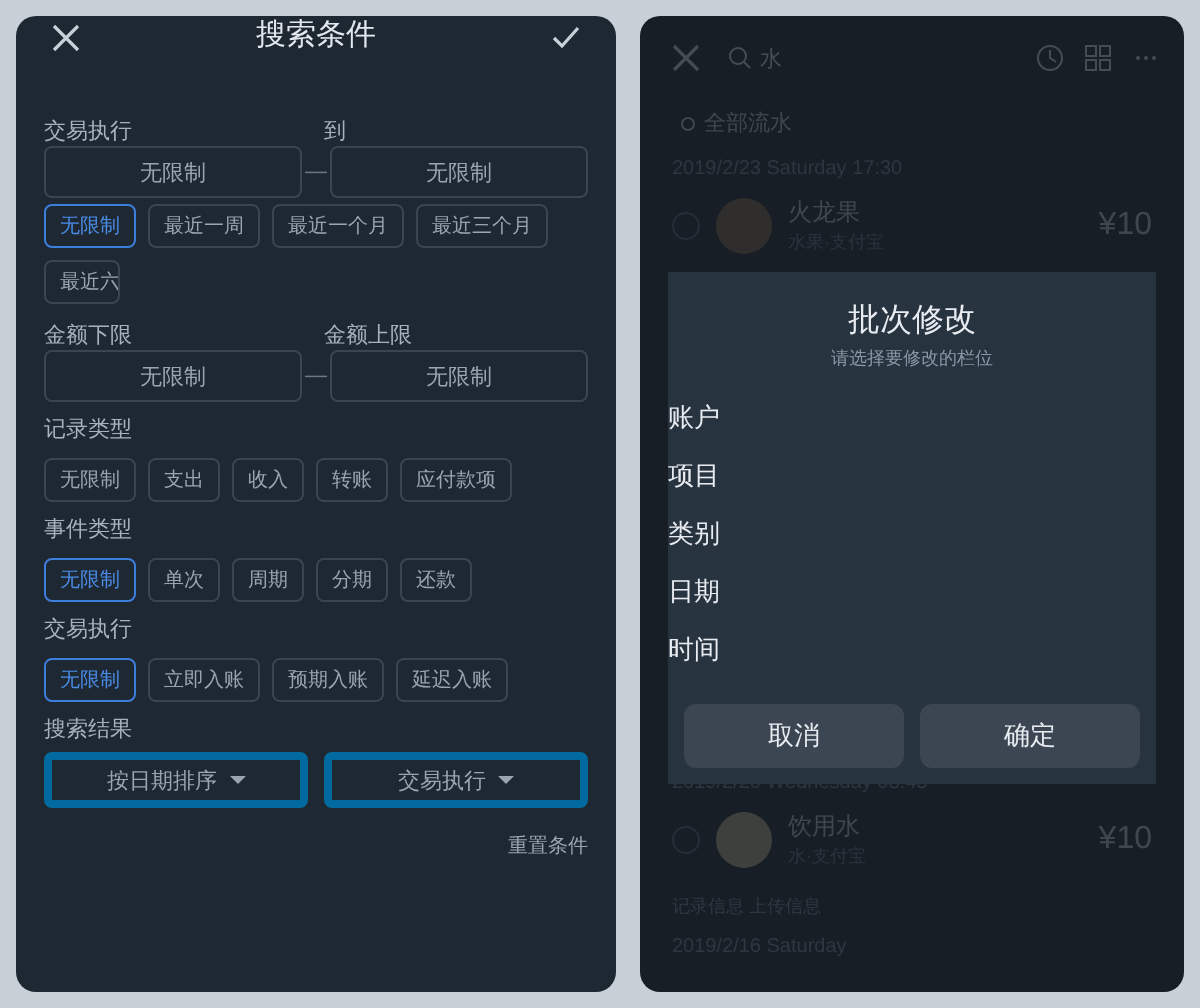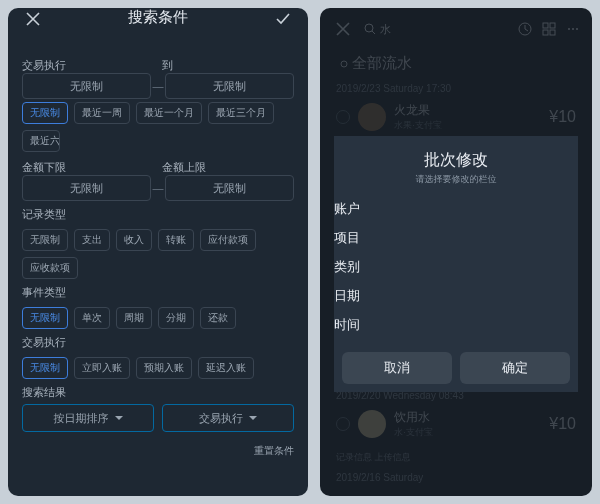--- a/index.html
+++ b/index.html
@@ -87,21 +87,21 @@
     gap: 8px;
     margin-top: 8px;
   }
   .two-col-labels > div {
     flex: 1;
     font-size: 11px;
     color: #a8b2bd;
   }
   .sort-box {
     flex: 1;
-    border: 1px solid #0369a1;
+    border: 4px solid #0369a1;
     border-radius: 4px;
     height: 28px;
     display: flex;
     align-items: center;
     justify-content: center;
     color: #9aa5b1;
     font-size: 11px;
     position: relative;
     gap: 6px;
   }
@@ -132,21 +132,21 @@
     color: #cfd6de;
   }
   .search-field-icon { display: flex; align-items: center; gap: 4px; }
   .bg-header .spacer { flex: 1; }
   .bg-body {
     opacity: .22;
     padding: 0 12px;
   }
   .bg-tab {
     color: #cfd6de;
-    font-size: 15px;
+    font-size: 11px;
     display: flex; align-items: center; gap: 4px;
     padding: 4px 0 8px 8px;
   }
   .bg-date {
     font-size: 10px;
     color: #7f8b98;
     padding: 2px 4px;
   }
   .bg-item {
     display: flex; align-items: center;
@@ -267,21 +267,20 @@
     <div class="field">无限制</div>
   </div>
 
   <div class="section-label">记录类型</div>
   <div class="chips">
     <div class="chip">无限制</div>
     <div class="chip">支出</div>
     <div class="chip">收入</div>
     <div class="chip">转账</div>
     <div class="chip">应付款项</div>
-    <div class="chip">应收款项</div>
   </div>
 
   <div class="section-label">事件类型</div>
   <div class="chips">
     <div class="chip active">无限制</div>
     <div class="chip">单次</div>
     <div class="chip">周期</div>
     <div class="chip">分期</div>
     <div class="chip">还款</div>
   </div>

